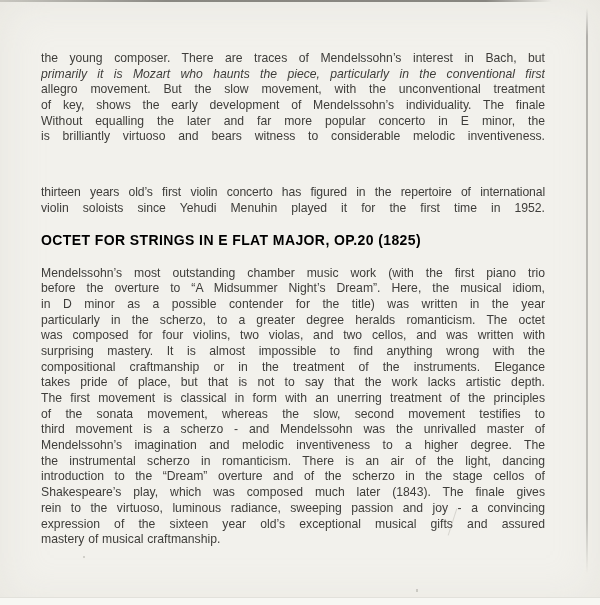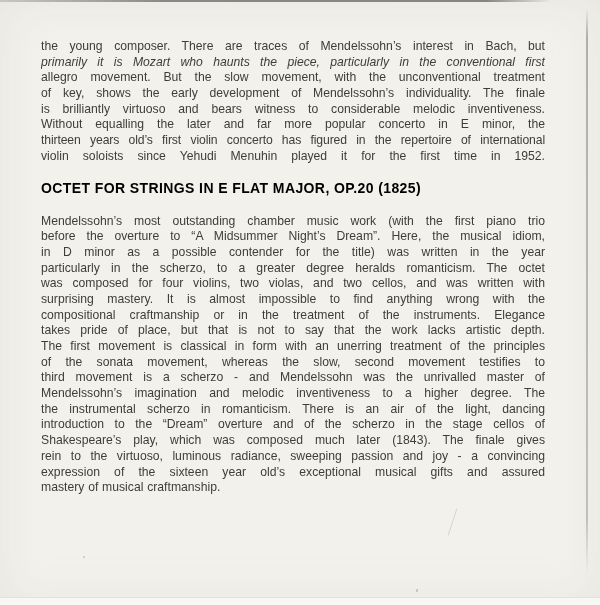--- a/index.html
+++ b/index.html
@@ -52,39 +52,39 @@
   }
   .scratch {
     position: absolute; left: 452px; top: 508px;
     width: 1px; height: 28px;
     background: rgba(162,160,152,0.35);
     transform: rotate(18deg);
   }
   
   .text-block {
     position: absolute;
-    left: 41px; top: 39px;
+    left: 41px; top: 51px;
     width: 504px;
     color: #3e3d3a;
   }
   .para {
     margin: 0;
     font-size: 12.2px;
     line-height: 15.7px;
     word-spacing: 0.4px;
   }
   .para .line {
     text-align: justify;
     text-align-last: justify;
     height: 15.7px;
     overflow: hidden;
   }
   
   .p1 .line:nth-child(2) { word-spacing: -0.4px; font-style: italic; }
-  .p1 .line:nth-child(7) { word-spacing: -2.2px; letter-spacing: -0.12px; }
+  .p1 .line:nth-child(7) { word-spacing: -2.2px; letter-spacing: -0.12px; margin-top: 40px; }
   .p2 .line:nth-child(9) { word-spacing: -0.9px; }
   
   .p2 .line:last-child { text-align-last: left; }
   .heading {
     margin: 14px 0 17px 0;
     font-size: 14px;
     line-height: 18px;
     font-weight: bold;
     letter-spacing: 0.4px;
     color: #000000;
@@ -100,22 +100,22 @@
   <div class="speck-a"></div>
   <div class="speck-b"></div>
   <div class="scratch"></div>
 
   <main class="text-block">
     <div class="para p1">
         <div class="line">the young composer. There are traces of Mendelssohn’s interest in Bach, but</div>
         <div class="line">primarily it is Mozart who haunts the piece, particularly in the conventional first</div>
         <div class="line">allegro movement. But the slow movement, with the unconventional treatment</div>
         <div class="line">of key, shows the early development of Mendelssohn’s individuality. The finale</div>
+        <div class="line">Without equalling the later and far more popular concerto in E minor, the</div>
         <div class="line">is brilliantly virtuoso and bears witness to considerable melodic inventiveness.</div>
-        <div class="line">Without equalling the later and far more popular concerto in E minor, the</div>
         <div class="line">thirteen years old’s first violin concerto has figured in the repertoire of international</div>
         <div class="line">violin soloists since Yehudi Menuhin played it for the first time in 1952.</div>
       </div>
     <h1 class="heading">OCTET FOR STRINGS IN E FLAT MAJOR, OP.20 (1825)</h1>
     <div class="para p2">
         <div class="line">Mendelssohn’s most outstanding chamber music work (with the first piano trio</div>
         <div class="line">before the overture to “A Midsummer Night’s Dream”. Here, the musical idiom,</div>
         <div class="line">in D minor as a possible contender for the title) was written in the year</div>
         <div class="line">particularly in the scherzo, to a greater degree heralds romanticism. The octet</div>
         <div class="line">was composed for four violins, two violas, and two cellos, and was written with</div>

